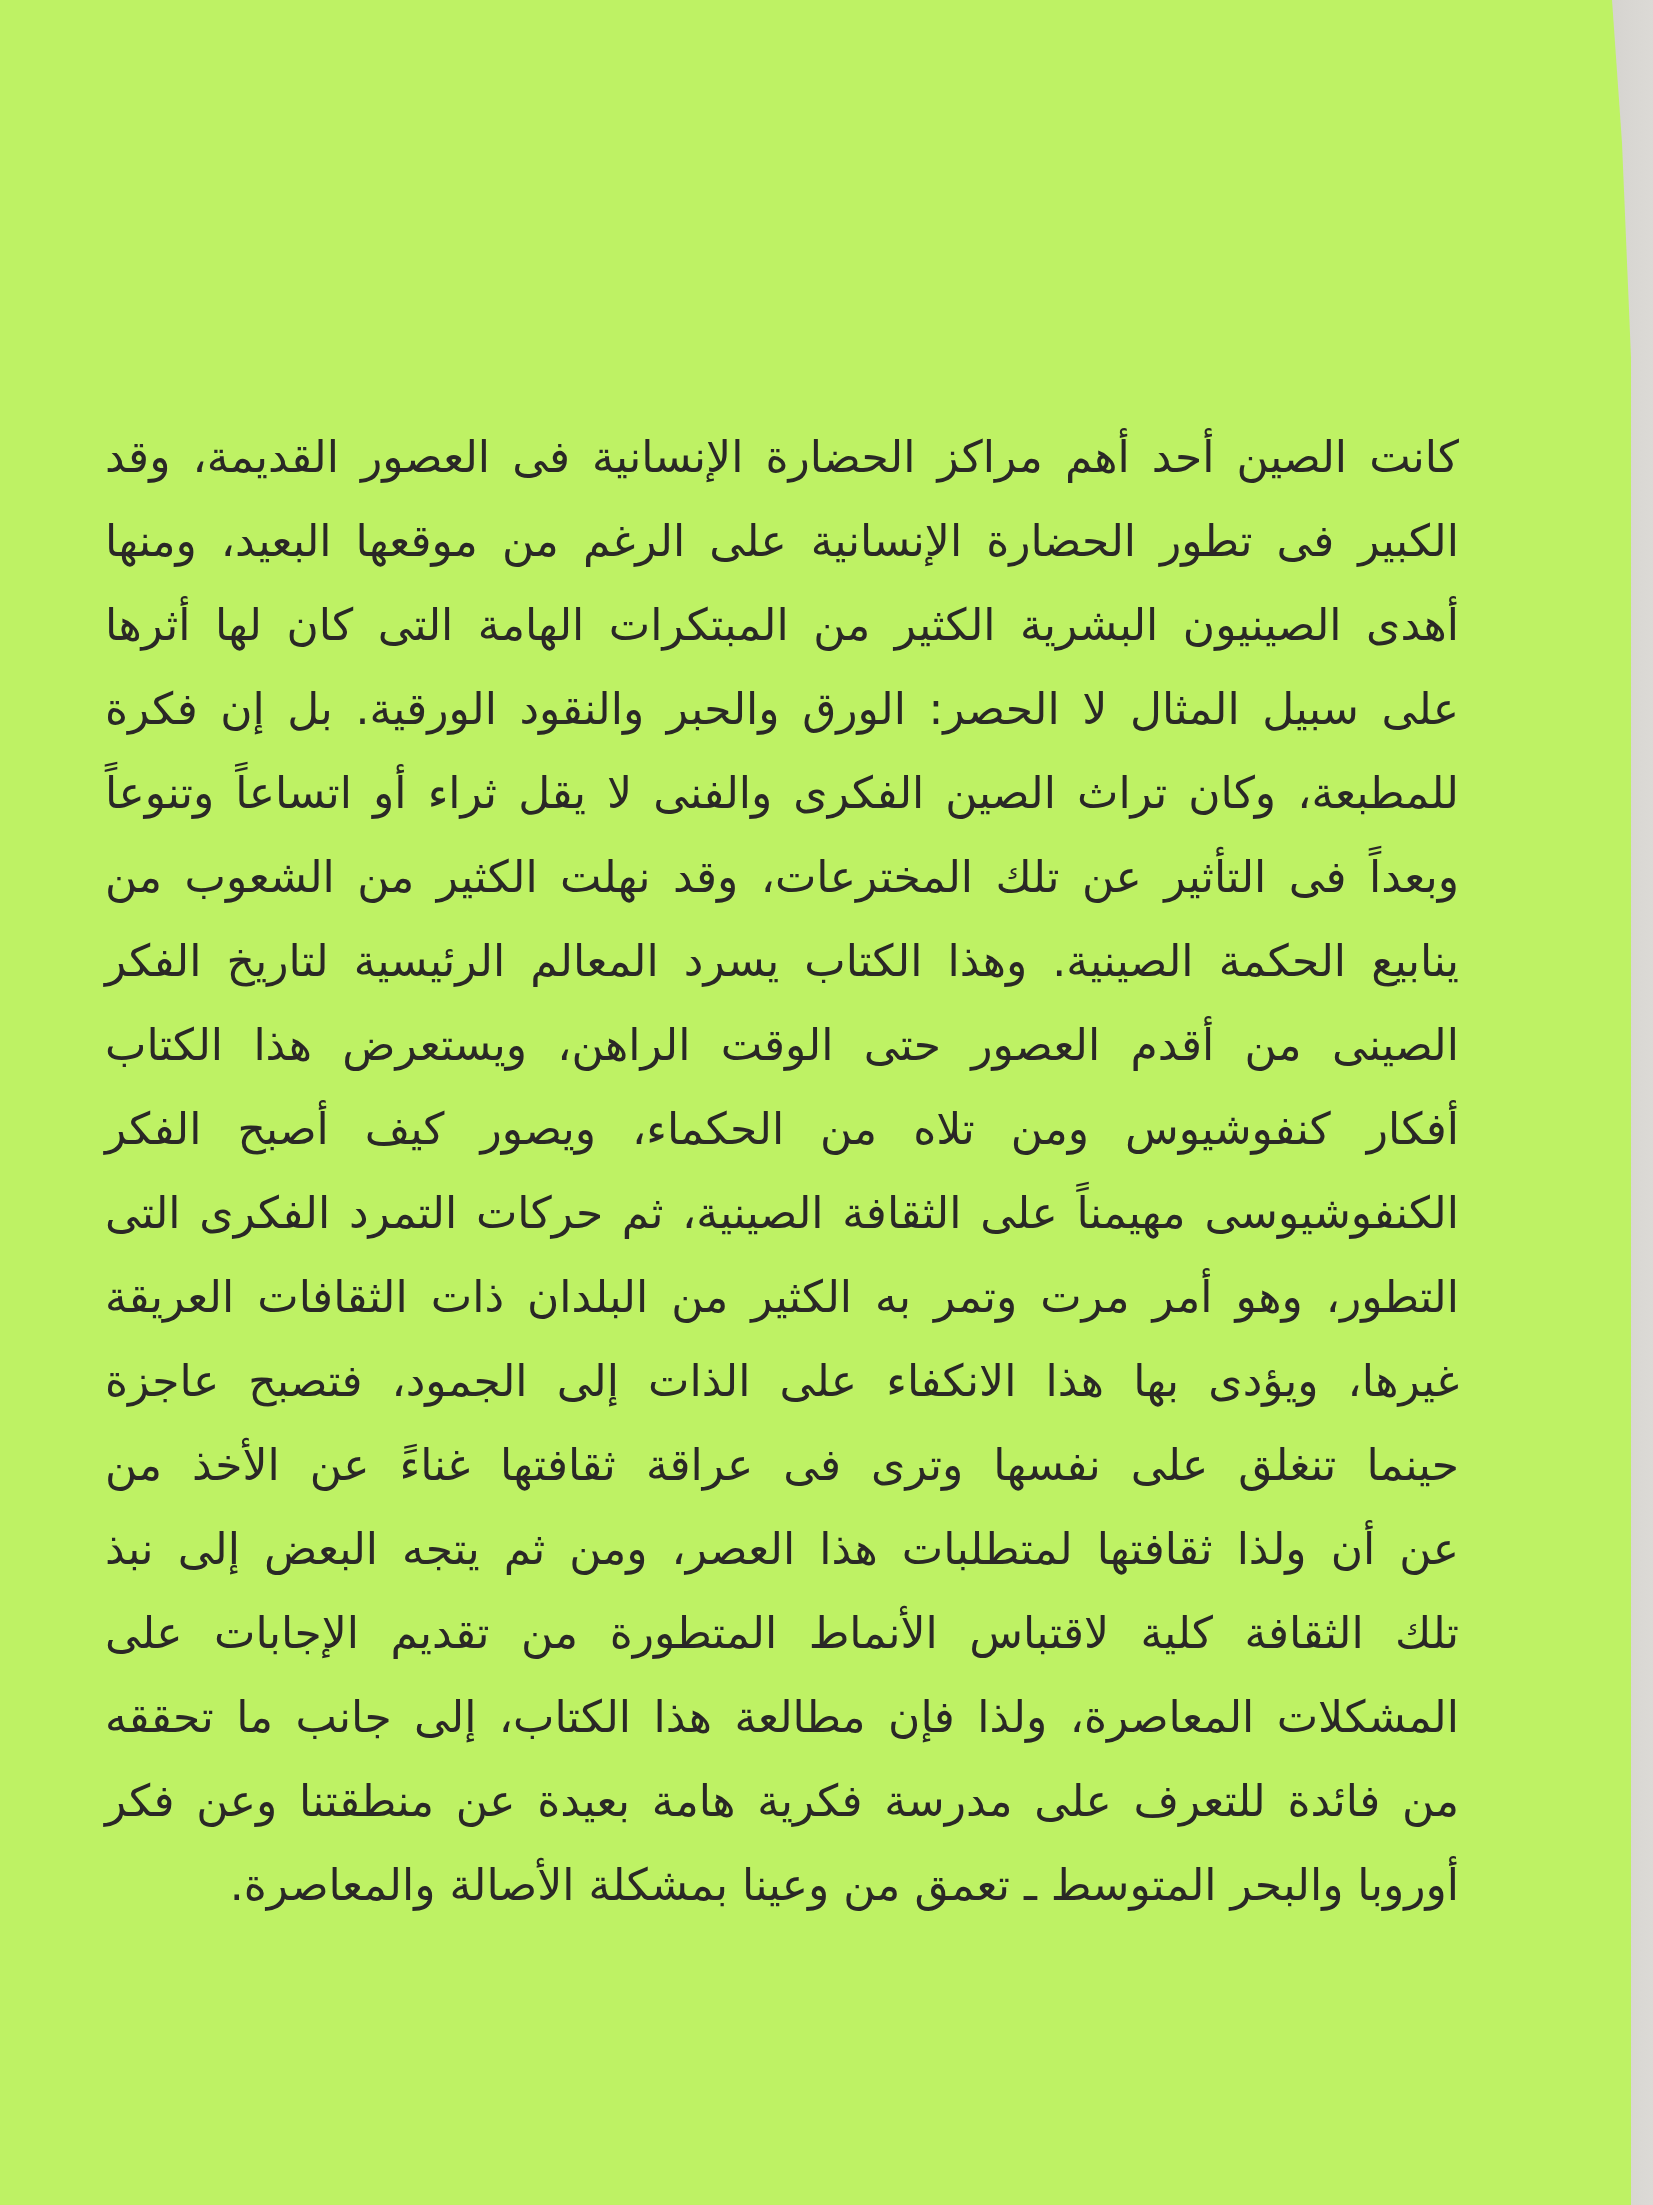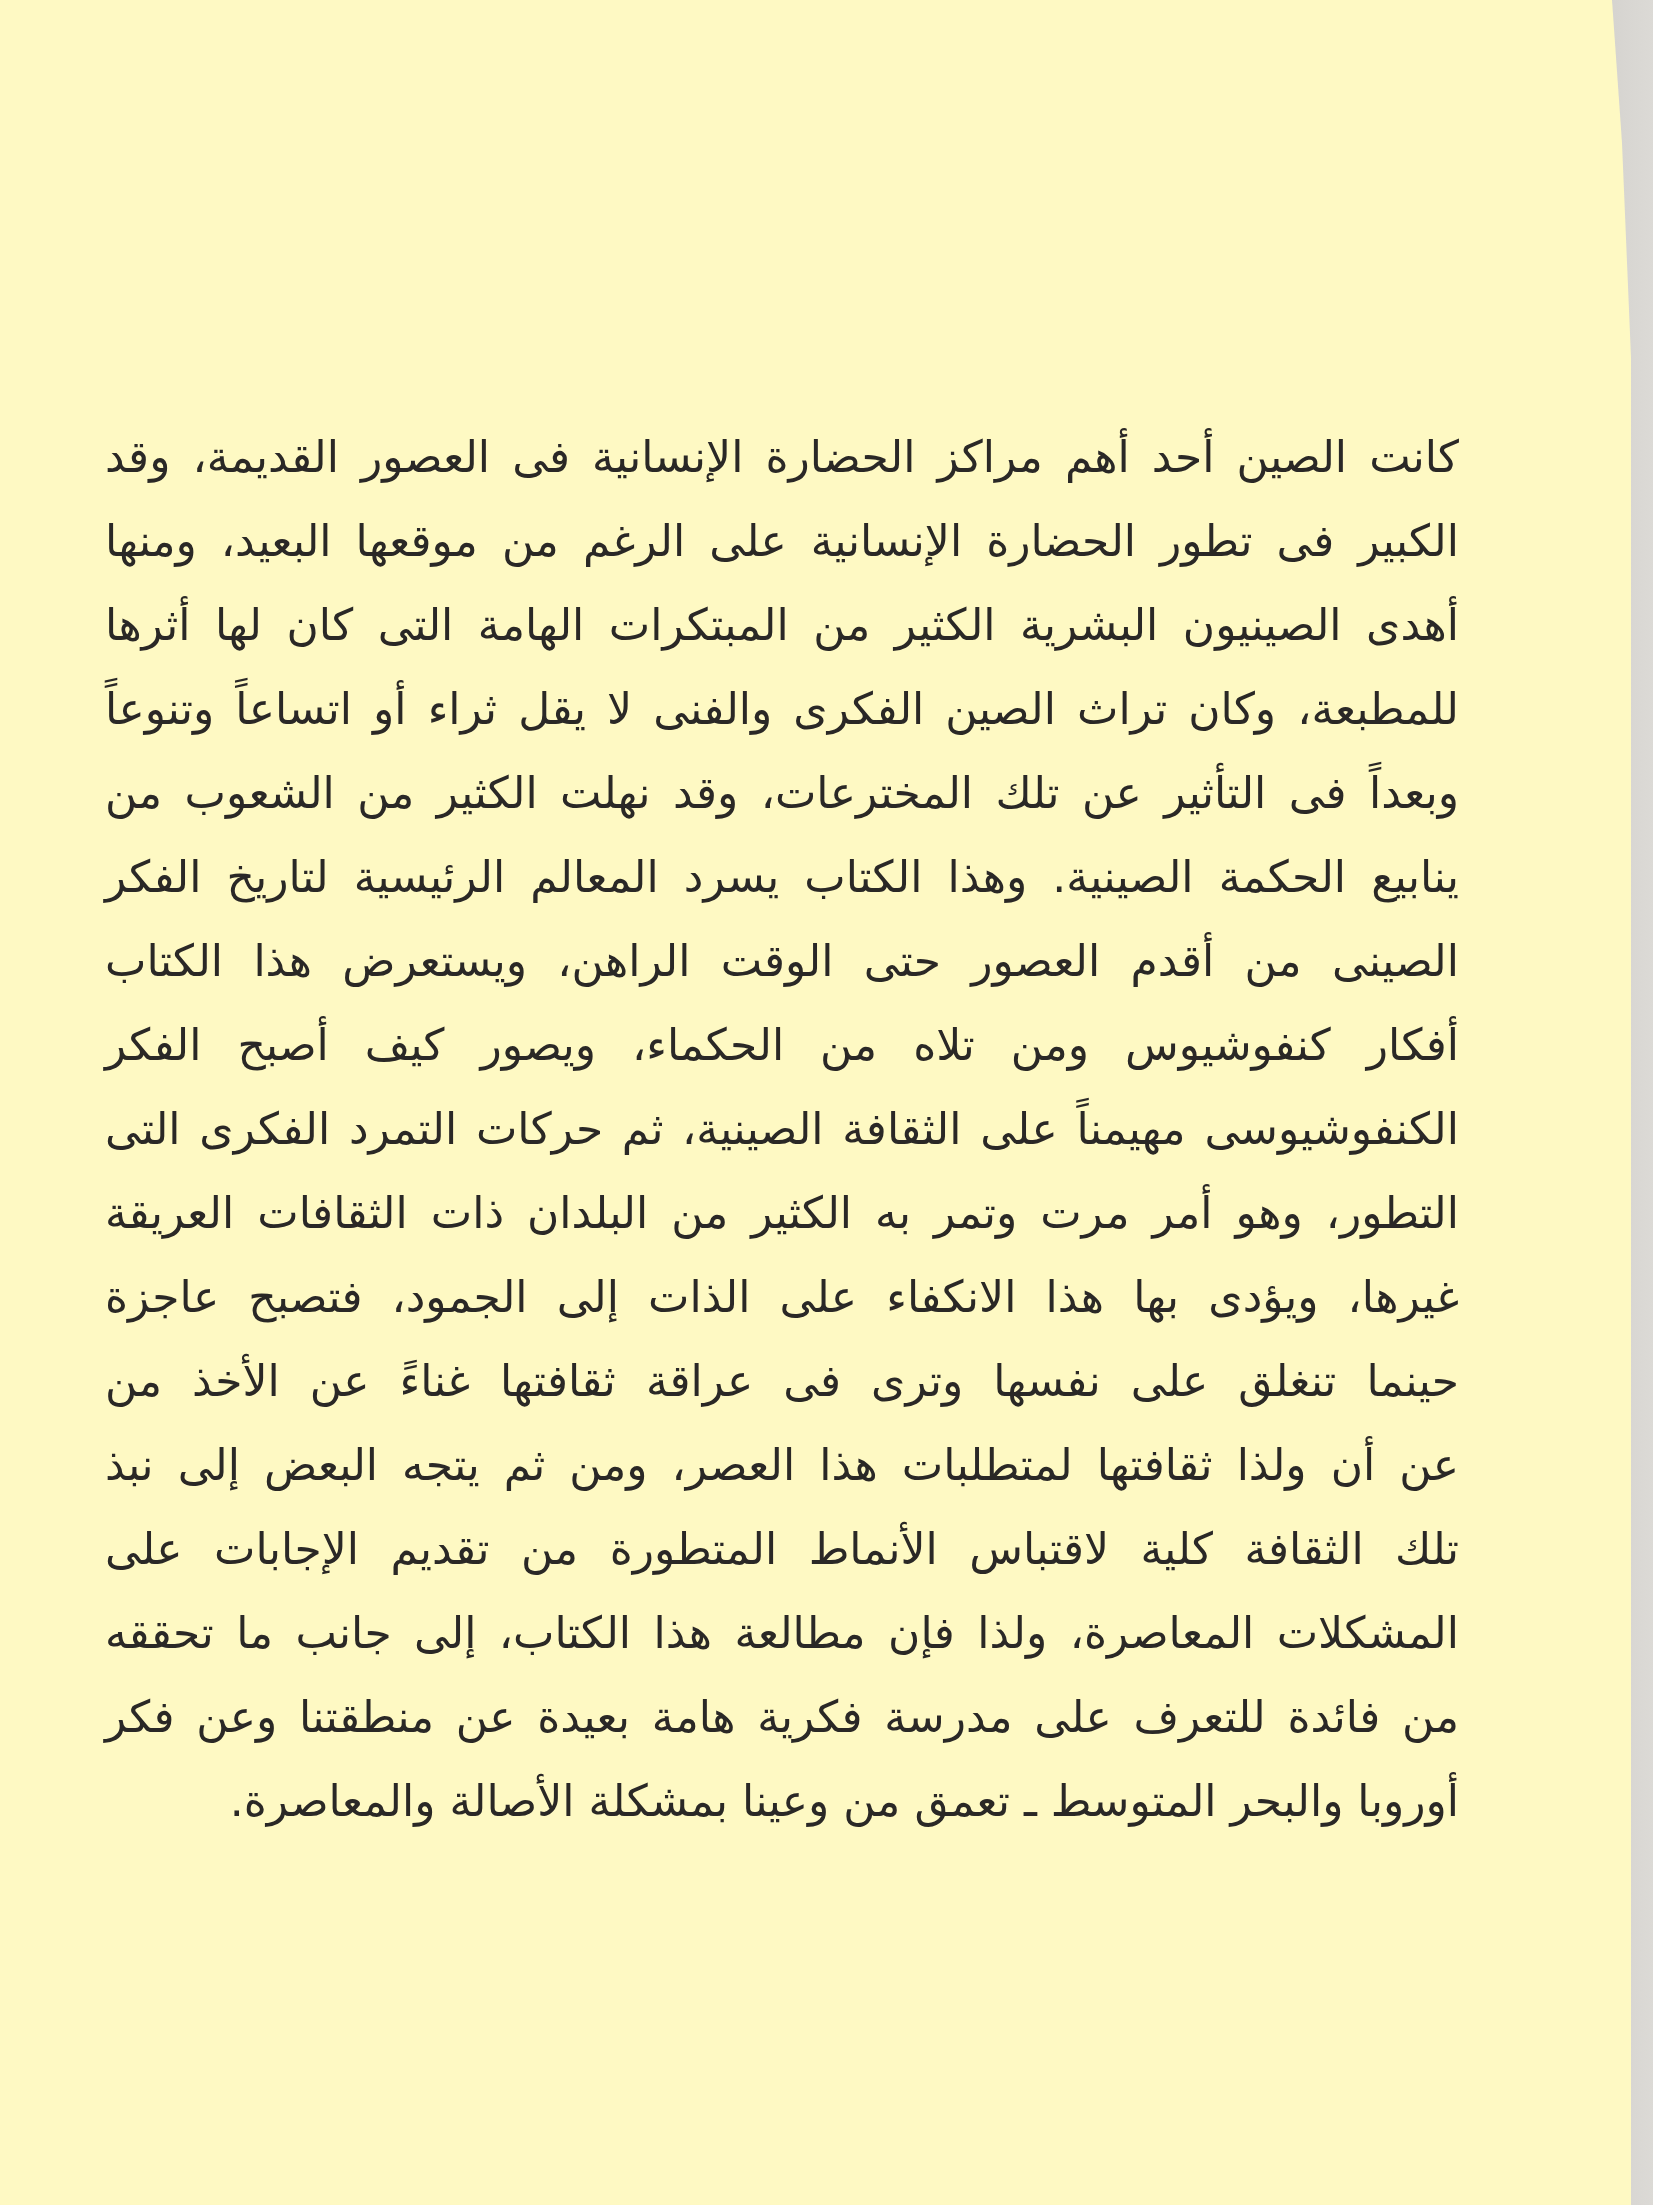--- a/index.html
+++ b/index.html
@@ -9,21 +9,21 @@
     position: relative;
     font-family: "DejaVu Sans", sans-serif;
   }
   .bg-right {
     position: absolute; top: 0; right: 0; width: 110px; height: 2205px;
     background: linear-gradient(to right, #b9b6b2, #d2d0cc 40%, #dcdad6);
   }
   .page {
     position: absolute; top: 0; left: 0;
     width: 1631px; height: 2205px;
-    background: #fef9c3;
+    background: #bef264;
     clip-path: polygon(0 0, 1612px 0, 1622px 143px, 1636px 477px, 1654px 954px, 1654px 2205px, 0 2205px);
   }
   .text-block {
     position: absolute;
     left: 105px; top: 415px;
     width: 1354px;
     direction: rtl;
     text-align: justify;
     text-align-last: right;
     font-family: "DejaVu Sans", sans-serif;
@@ -42,20 +42,21 @@
 </style>
 </head>
 <body>
 
 <div class="bg-right"></div>
 <div class="page">
   <div class="text-block">
     <span class="line">كانت الصين أحد أهم مراكز الحضارة الإنسانية فى العصور القديمة، وقد</span>
     <span class="line">الكبير فى تطور الحضارة الإنسانية على الرغم من موقعها البعيد، ومنها</span>
     <span class="line">أهدى الصينيون البشرية الكثير من المبتكرات الهامة التى كان لها أثرها</span>
+    <span class="line">على سبيل المثال لا الحصر: الورق والحبر والنقود الورقية. بل إن فكرة</span>
     <span class="line">للمطبعة، وكان تراث الصين الفكرى والفنى لا يقل ثراء أو اتساعاً وتنوعاً</span>
     <span class="line">وبعداً فى التأثير عن تلك المخترعات، وقد نهلت الكثير من الشعوب من</span>
     <span class="line">ينابيع الحكمة الصينية. وهذا الكتاب يسرد المعالم الرئيسية لتاريخ الفكر</span>
     <span class="line">الصينى من أقدم العصور حتى الوقت الراهن، ويستعرض هذا الكتاب</span>
     <span class="line">أفكار كنفوشيوس ومن تلاه من الحكماء، ويصور كيف أصبح الفكر</span>
     <span class="line">الكنفوشيوسى مهيمناً على الثقافة الصينية، ثم حركات التمرد الفكرى التى</span>
     <span class="line">التطور، وهو أمر مرت وتمر به الكثير من البلدان ذات الثقافات العريقة</span>
     <span class="line">غيرها، ويؤدى بها هذا الانكفاء على الذات إلى الجمود، فتصبح عاجزة</span>
     <span class="line">حينما تنغلق على نفسها وترى فى عراقة ثقافتها غناءً عن الأخذ من</span>
     <span class="line">عن أن ولذا ثقافتها لمتطلبات هذا العصر، ومن ثم يتجه البعض إلى نبذ</span>

